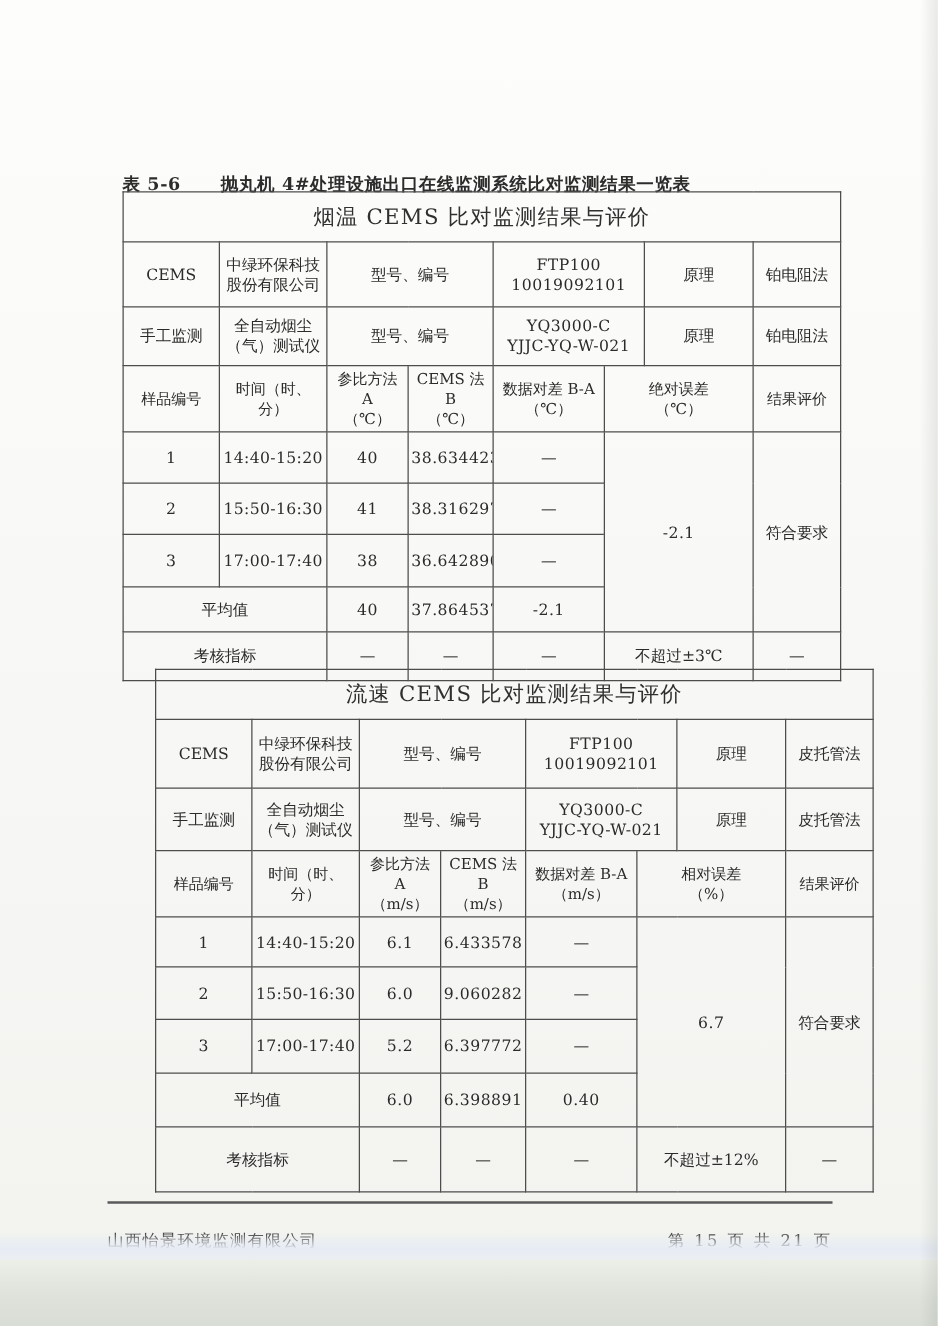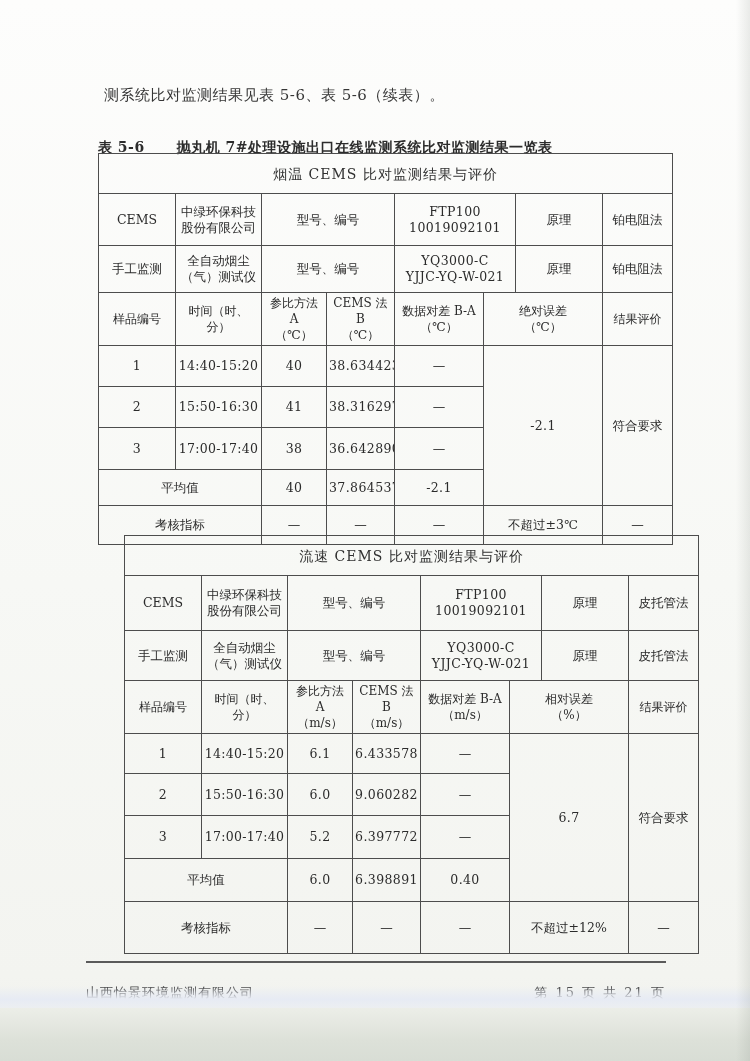--- a/index.html
+++ b/index.html
@@ -51,47 +51,46 @@
   #table-flow { top: 535px; margin-left: 26px; }
   .cmp-table td {
     border: 1px solid #4d4d4d;
     text-align: center; vertical-align: middle;
     font-size: 12.5px; line-height: 16px;
     white-space: pre-line;
     padding: 2px 2px;
     overflow: hidden;
   }
   .cmp-table td.sec-title {
-    font-size: 14px; letter-spacing: 1px; color: #303030;
+    font-size: 17px; letter-spacing: 1px; color: #303030;
   }
   .cmp-table td.hdr { font-size: 12px; }
   .cmp-table td.t-val { font-weight: normal; letter-spacing: 0.3px; }
   .cmp-table td.num { letter-spacing: 0.4px; }
   .footer {
     position: absolute; left: 86px; top: 961px; width: 580px;
     border-top: 2px solid #5a5a5a;
     padding-top: 21px;
     display: flex; justify-content: space-between;
     font-size: 13px; color: #3a3a3a; letter-spacing: 1px;
     white-space: nowrap;
   }
   .footer .right { letter-spacing: 2px; margin-left: 28px; }
 </style>
 </head>
 <body>
 
 <div class="sheet">
 
   <div class="intro">
-    <div class="line-2">测系统比对监测结果见表 5-6、表 5-6（续表）。</div>
   </div>
 
   <div class="caption">
     <span>表 5-6</span>
-    <span>抛丸机 7#处理设施出口在线监测系统比对监测结果一览表</span>
+    <span>抛丸机 4#处理设施出口在线监测系统比对监测结果一览表</span>
   </div>
 
   <table class="cmp-table" id="table-temp">
     <colgroup>
       <col style="width:77px">
         <col style="width:86px">
         <col style="width:65px">
         <col style="width:68px">
       <col style="width:89px">
         <col style="width:32px">

